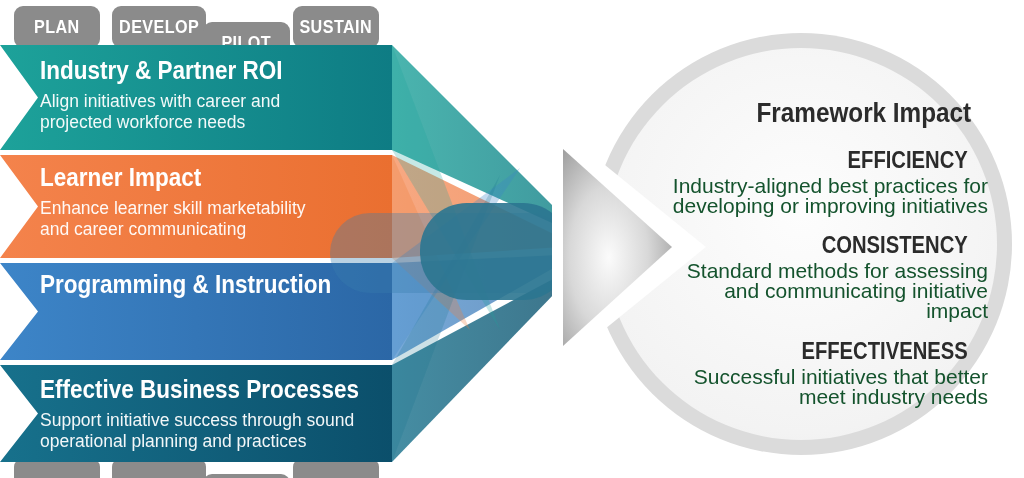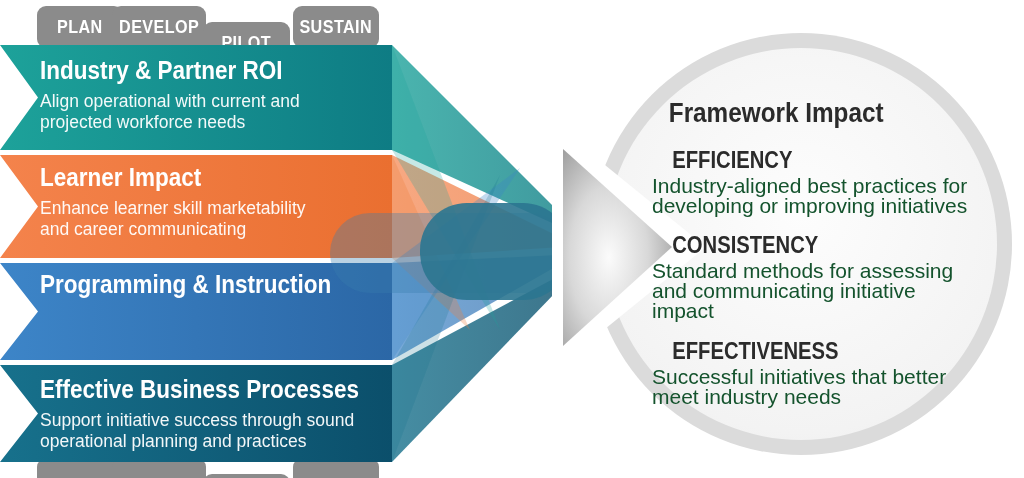--- a/index.html
+++ b/index.html
@@ -10,33 +10,33 @@
   .layer{position:absolute;left:0;top:0;}
   
   .tab{
     position:absolute;height:42px;background:#8b8b8b;border-radius:9px;
     color:#ffffff;display:flex;align-items:center;justify-content:center;
     font-weight:bold;font-size:19px;
   }
   .tab.top{top:6px;}
   .tab span{display:inline-block;transform:scaleX(.85);letter-spacing:.5px;white-space:nowrap;}
   .tab.bottom{top:458px;height:24px;border-radius:9px 9px 0 0;}
-  .t1{left:37px;width:86px;}
+  .t1{left:14px;width:86px;}
   .t2{left:112px;width:94px;}
   .t3{left:203px;width:87px;margin-top:16px;}
   .t4{left:293px;width:86px;}
   
   .band-text{position:absolute;left:40px;color:#ffffff;}
   .band-title{
     font-weight:bold;font-size:25px;line-height:1.15;white-space:nowrap;
     transform:scaleX(.9);transform-origin:0 50%;
   }
   .band-desc{font-size:17.5px;line-height:1.24;margin-top:6px;color:rgba(255,255,255,.95);}
   
-  .impact{position:absolute;left:652px;top:0;width:336px;height:478px;text-align:left;color:#2b2b2b;}
+  .impact{position:absolute;left:652px;top:0;width:336px;height:478px;text-align:right;color:#2b2b2b;}
   .impact-title{
     position:absolute;top:98px;width:100%;font-size:27px;font-weight:bold;
     transform:scaleX(.9);white-space:nowrap;
   }
   .impact-h{position:absolute;width:100%;font-size:23px;font-weight:bold;transform:scaleX(.88);white-space:nowrap;}
   .impact-d{position:absolute;width:100%;font-size:21px;line-height:20px;color:#14532d;}
 </style>
 </head>
 <body>
 
@@ -112,21 +112,21 @@
     <rect x="420" y="203" width="150" height="97" rx="47" fill="#2b7590" opacity="0.9"></rect>
 
     <path d="M552,122 L706,247 L552,372 Z" fill="#ffffff"></path>
 
     <path d="M563,149 L672,247 L563,346 Z" fill="url(#gArrow)"></path>
   </svg>
 
   <div class="band-text" style="top:56px;">
     <div class="band-title">Industry &amp; Partner ROI</div>
     <div class="band-desc">
-      <div>Align operational with current and</div>
+      <div>Align initiatives with career and</div>
       <div>projected workforce needs</div>
     </div>
   </div>
 
   <div class="band-text" style="top:163px;">
     <div class="band-title">Learner Impact</div>
     <div class="band-desc">
       <div>Enhance learner skill marketability</div>
       <div>and career communicating</div>
     </div>

